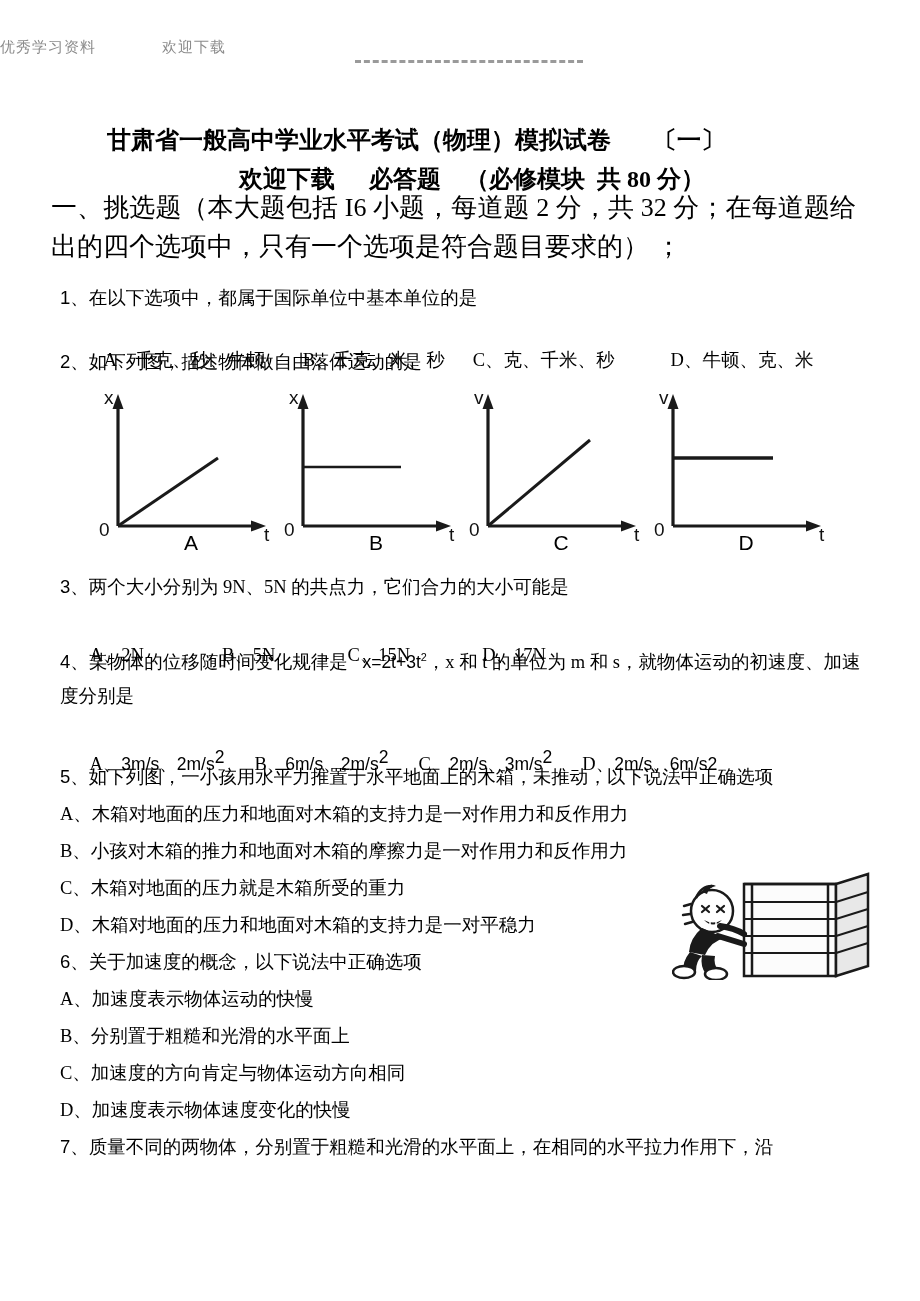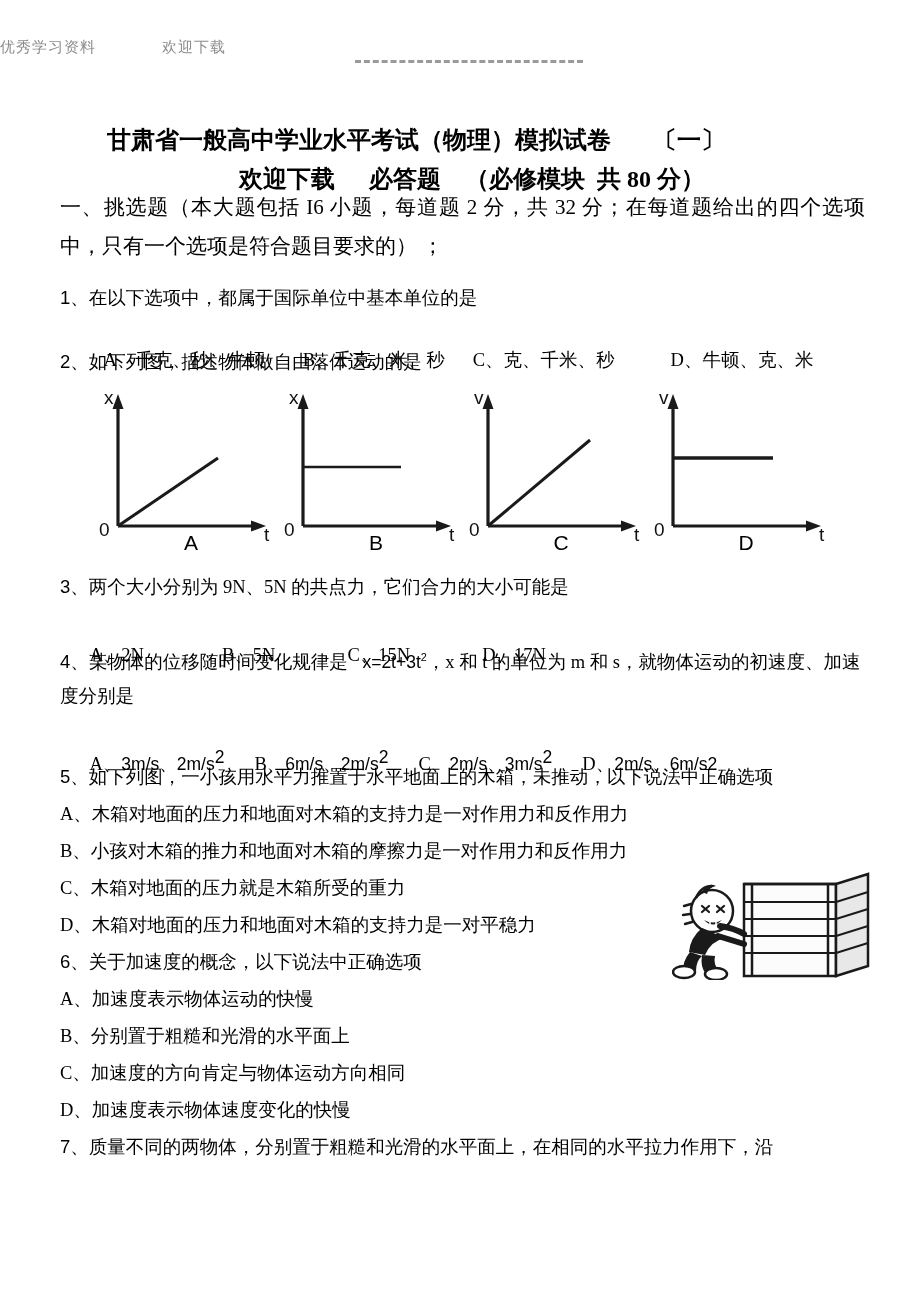--- a/index.html
+++ b/index.html
@@ -54,22 +54,22 @@
     font-size: 24px;
     font-weight: bold;
     white-space: pre;
   }
   .title-sub .gap { display: inline-block; width: 34px; }
   .title-sub .gap2 { display: inline-block; width: 24px; }
 
   
   .intro {
     position: absolute;
-    top: 188px; left: 60px; width: 805px;
-    font-size: 21px;
+    top: 188px; left: 51px; width: 805px;
+    font-size: 26px;
     line-height: 39px;
     text-align: justify;
   }
   .q {
     position: absolute;
     left: 60px;
     font-size: 18.5px;
     line-height: 34px;
     width: 810px;
   }

